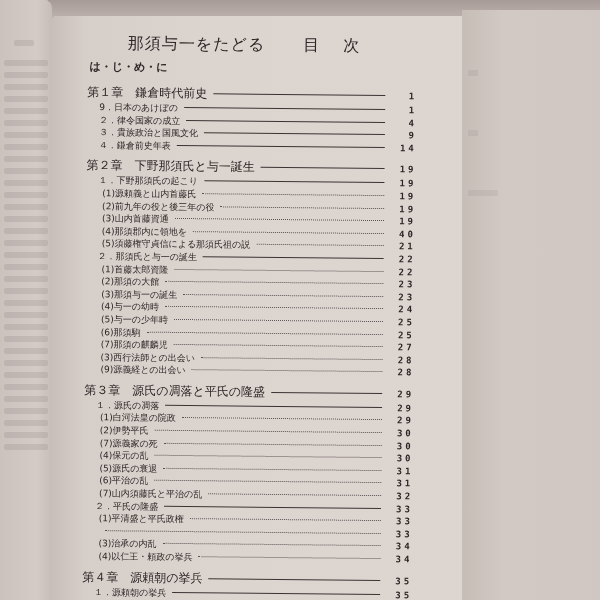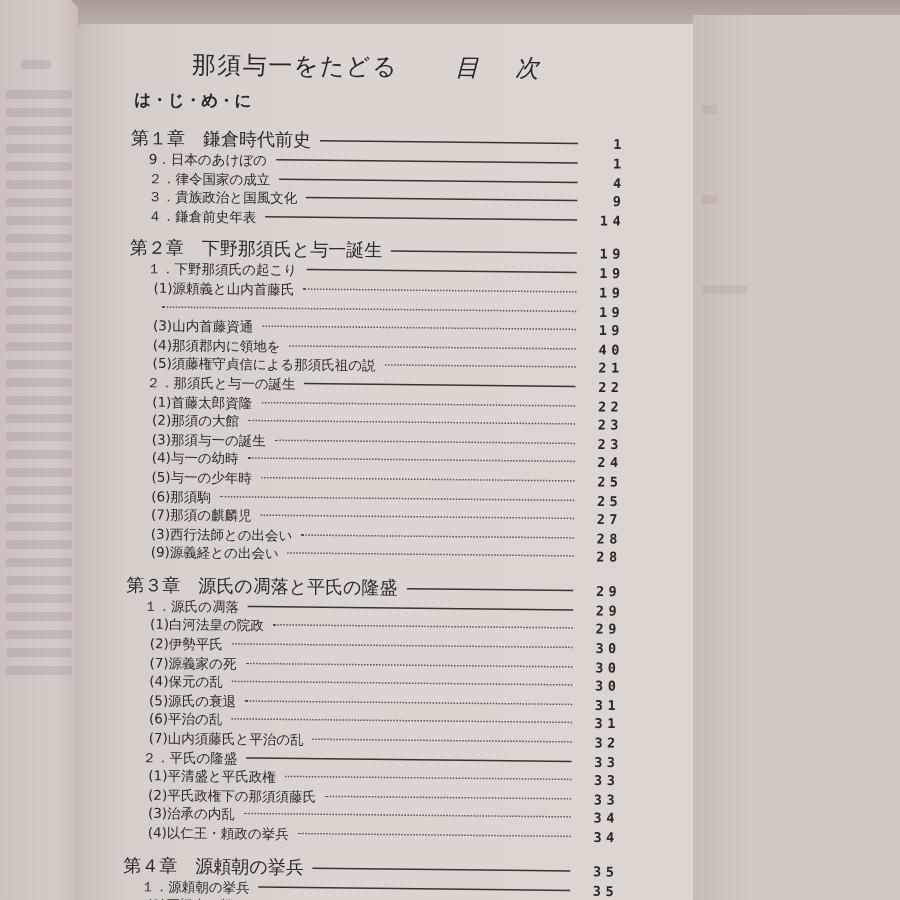--- a/index.html
+++ b/index.html
@@ -37,21 +37,21 @@
   }
   .content {
     position: absolute; left: 88px; top: 30px; width: 330px;
     color: #2b2626;
     transform: rotate(0.6deg);
     transform-origin: top left;
   }
   .book-title {
     font-size: 16px; letter-spacing: 1px; margin-left: 40px; height: 26px; line-height: 26px;
   }
-  .book-title .mokuji { margin-left: 38px; letter-spacing: 24px; font-style: italic; }
+  .book-title .mokuji { margin-left: 38px; letter-spacing: 24px; }
   .hajimeni { font-size: 11px; font-weight: bold; height: 22px; line-height: 22px; margin-left: 2px; }
   .row {
     display: flex; align-items: baseline; white-space: nowrap;
     font-size: 9px; height: 12.6px; line-height: 12.6px;
   }
   .row.chapter {
     font-size: 12px; height: 17px; line-height: 17px; margin-top: 6px;
   }
   .row.section { padding-left: 12px; }
   .row.sub { padding-left: 16px; }
@@ -154,20 +154,21 @@
           <span class="label">１．下野那須氏の起こり</span>
           <span class="leader"></span>
           <span class="pg">19</span>
         </div>
         <div class="row sub">
           <span class="label">(1)源頼義と山内首藤氏</span>
           <span class="leader"></span>
           <span class="pg">19</span>
         </div>
         <div class="row sub">
+          <span class="label">(2)前九年の役と後三年の役</span>
           <span class="leader"></span>
           <span class="pg">19</span>
         </div>
         <div class="row sub">
           <span class="label">(3)山内首藤資通</span>
           <span class="leader"></span>
           <span class="pg">19</span>
         </div>
         <div class="row sub">
           <span class="label">(4)那須郡内に領地を</span>
@@ -280,21 +281,20 @@
           <span class="label">２．平氏の隆盛</span>
           <span class="leader"></span>
           <span class="pg">33</span>
         </div>
         <div class="row sub">
           <span class="label">(1)平清盛と平氏政権</span>
           <span class="leader"></span>
           <span class="pg">33</span>
         </div>
         <div class="row sub">
-          <span class="label">(2)平氏政権下の那須須藤氏</span>
           <span class="leader"></span>
           <span class="pg">33</span>
         </div>
         <div class="row sub">
           <span class="label">(3)治承の内乱</span>
           <span class="leader"></span>
           <span class="pg">34</span>
         </div>
         <div class="row sub">
           <span class="label">(4)以仁王・頼政の挙兵</span>

